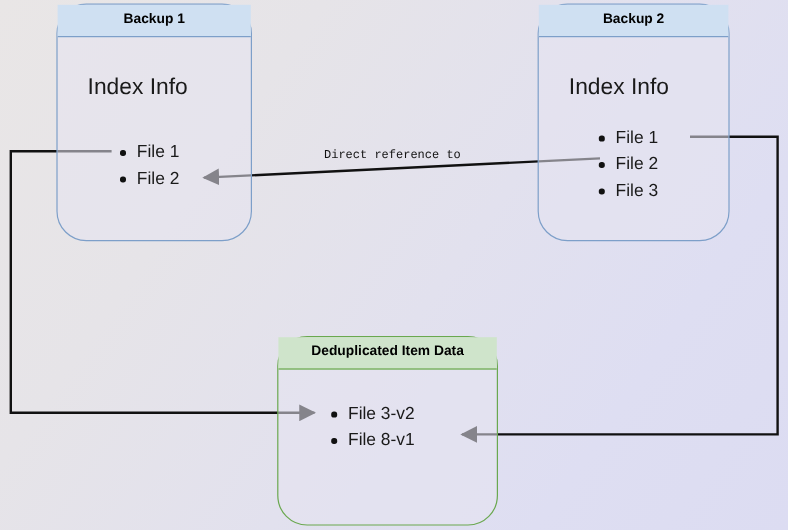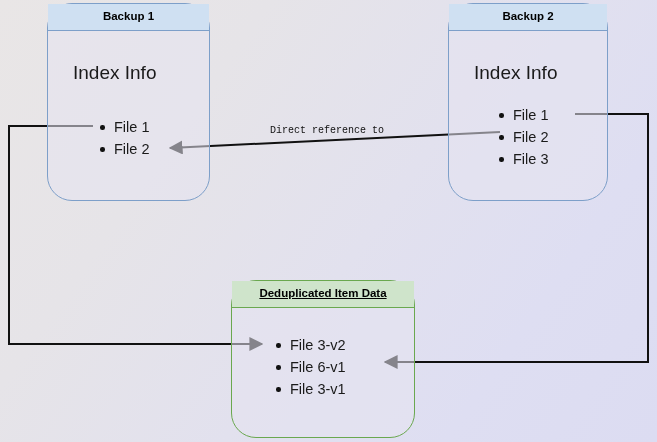--- a/index.html
+++ b/index.html
@@ -29,21 +29,20 @@
     position: absolute;
     box-sizing: border-box;
     background: rgba(229,228,240,0.55);
     border-radius: 25px;
   }
   .node-blue {
     border: 1.6px solid #7d9fc9;
   }
   .node-green {
     border: 1.8px solid #6aa84f;
-    text-decoration: underline;
   }
   .node-header {
     box-sizing: border-box;
     width: 100%;
     text-align: center;
     font-weight: bold;
     font-size: 11.5px;
     color: #000;
     line-height: 1;
     padding-top: 7px;
@@ -138,22 +137,21 @@
       <li>File 1</li>
       <li>File 2</li>
       <li>File 3</li>
     </ul>
   </div>
 
   <div class="node node-green" style="left:231px; top:280px; width:184px; height:158px;">
     <div class="node-header header-green">Deduplicated Item Data</div>
     <ul class="bullet-list" style="left:42px; top:53px;">
       <li>File 3-v2</li>
-      <li>File 6-v1</li>
-      <li>File 3-v1</li>
+      <li>File 8-v1</li>
     </ul>
   </div>
 
   <div class="edge-label" style="left:247px; top:122px; width:160px;">
     <div>Direct reference to</div>
   </div>
 
 </div>
 
 </body></html>

